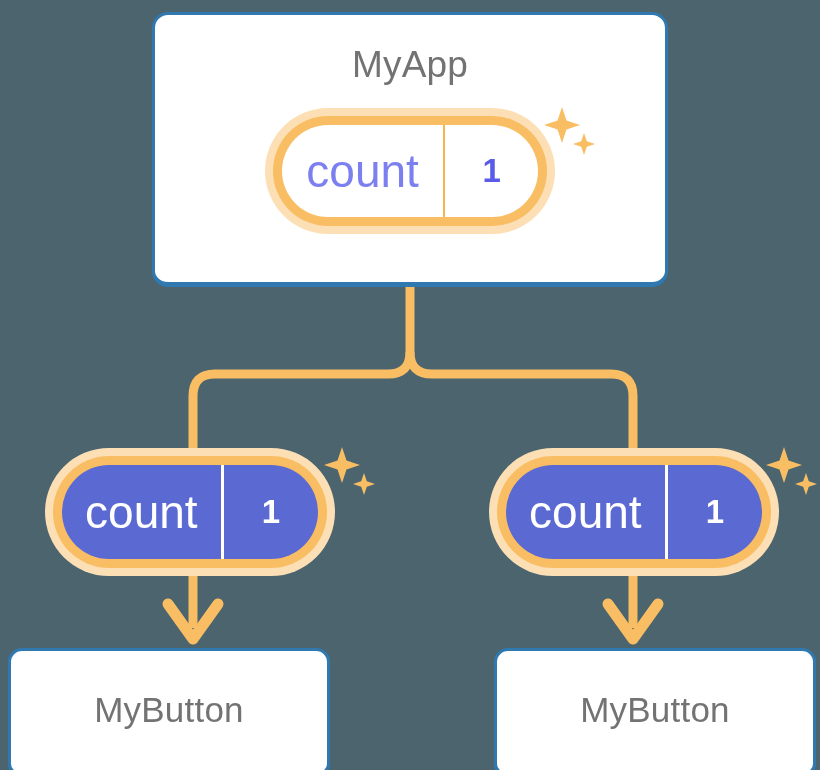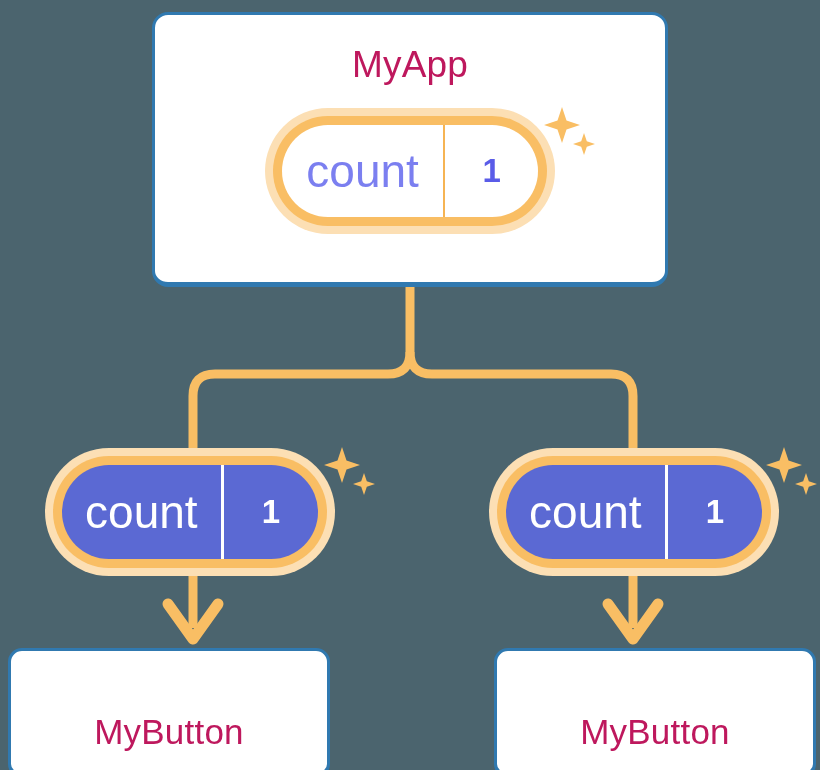--- a/index.html
+++ b/index.html
@@ -33,21 +33,21 @@
   
   .card {
     position: absolute;
     background: #ffffff;
     border: 3px solid #3079b0;
     border-radius: 14px;
     box-sizing: border-box;
     z-index: 3;
   }
   .card-title {
-    color: #be185d;
+    color: #737373;
     text-align: center;
     font-weight: 400;
     letter-spacing: 0.2px;
     white-space: nowrap;
   }
 
   #card-myapp {
     left: 152px;
     top: 12px;
     width: 516px;
@@ -62,21 +62,21 @@
 
   .card-mybutton {
     top: 648px;
     width: 322px;
     height: 130px;
     border-bottom-width: 5px;
   }
   #card-mybutton-left  { left: 8px; }
   #card-mybutton-right { left: 494px; }
   .card-mybutton .card-title {
-    margin-top: 61px;
+    margin-top: 39px;
     font-size: 35px;
   }
 
   
   .pill-wrap {
     position: absolute;
     z-index: 4;
   }
   .pill-glow {
     position: absolute;

